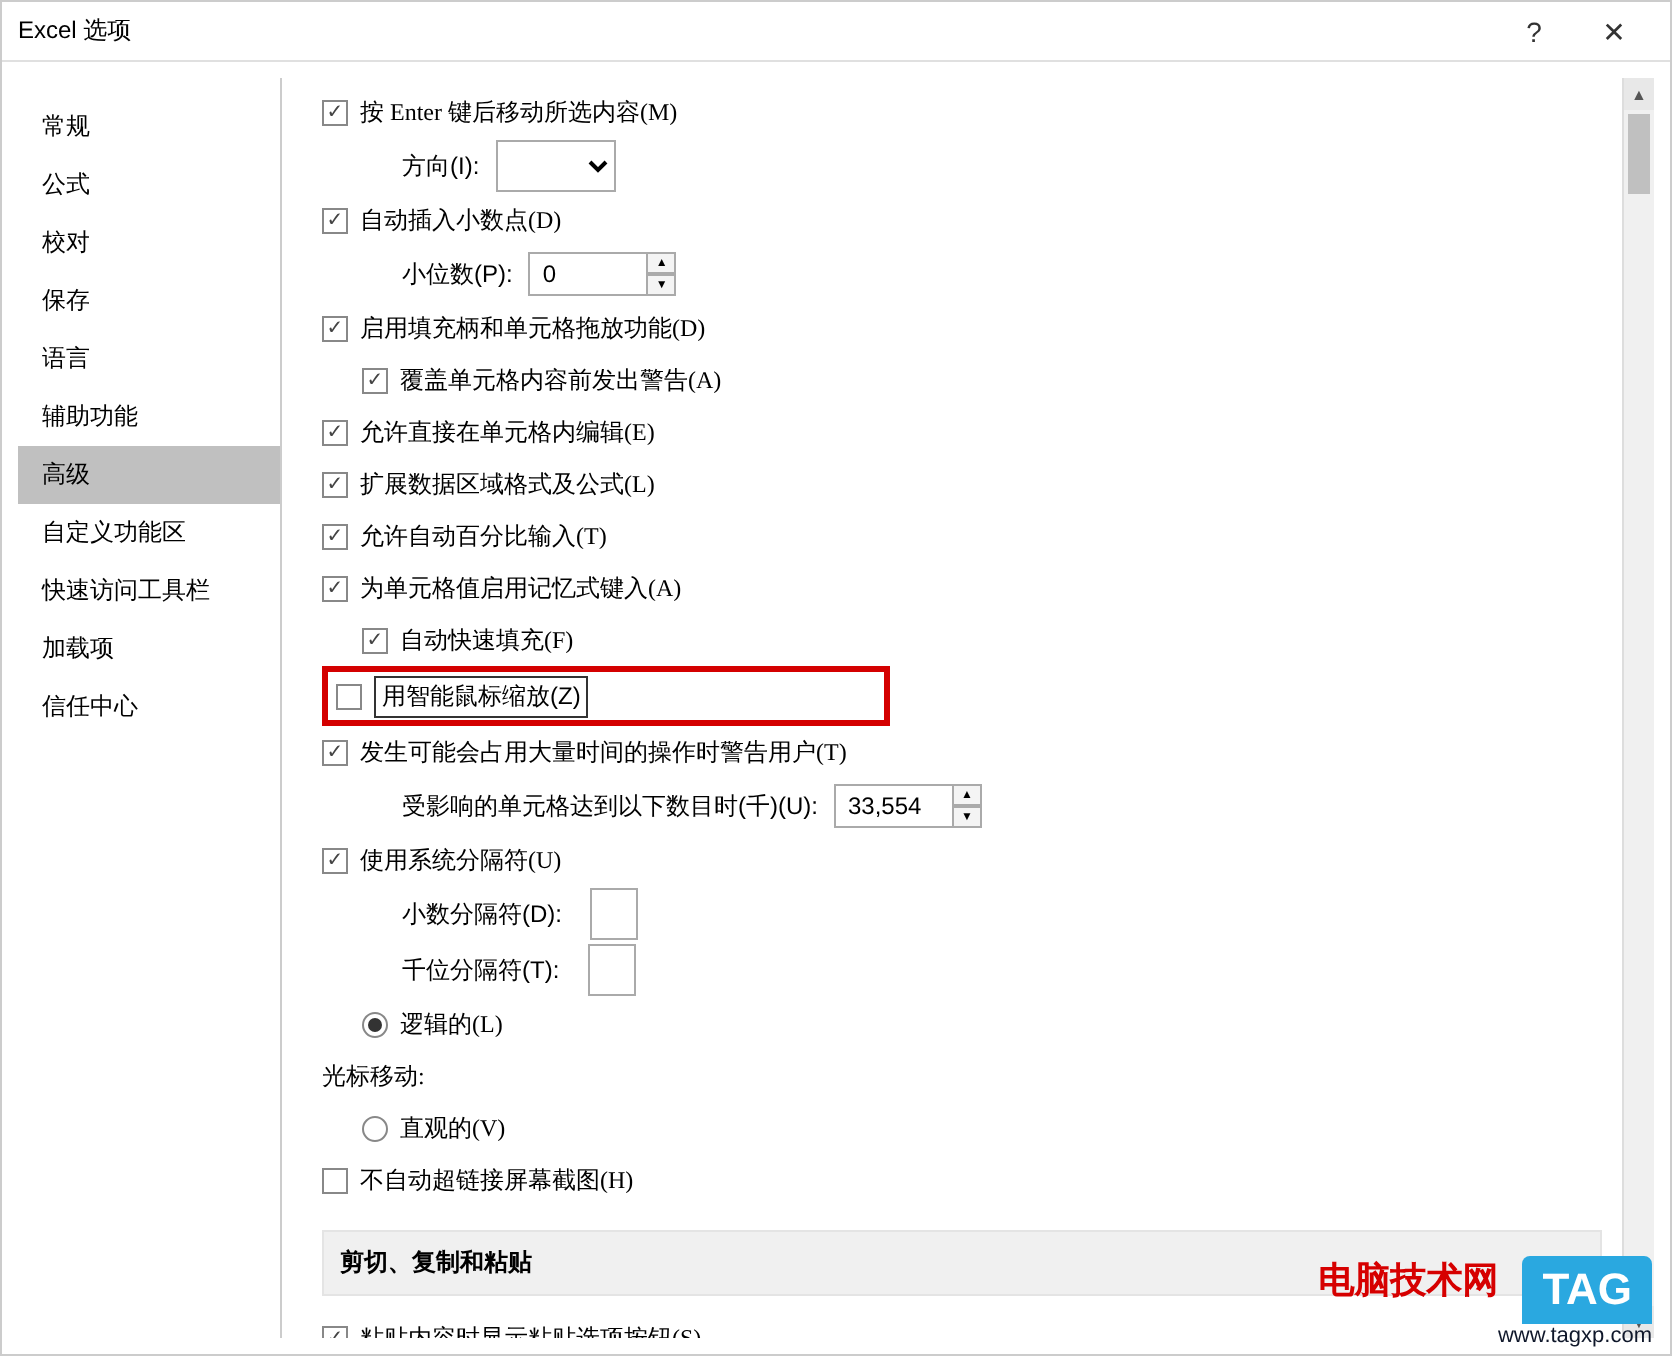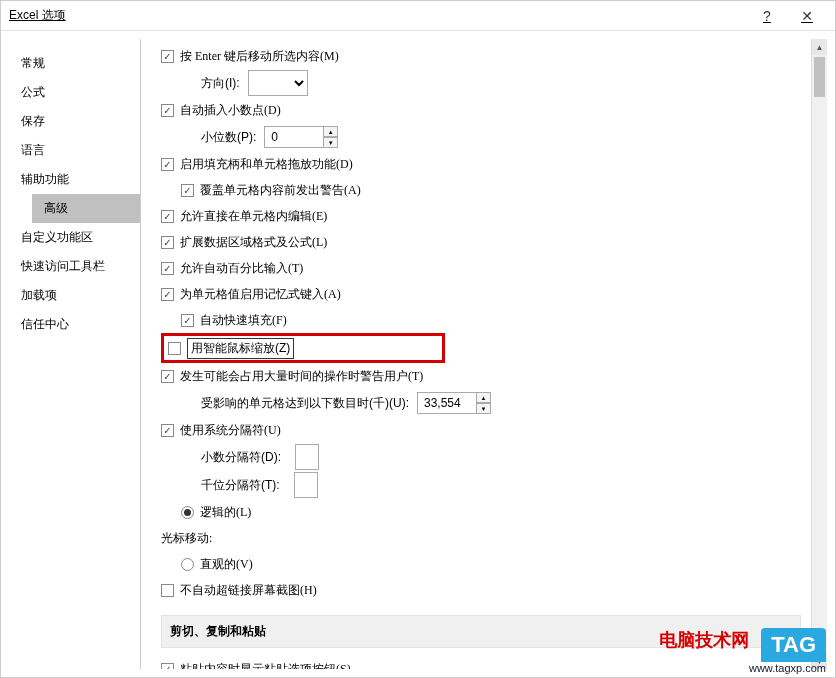--- a/index.html
+++ b/index.html
@@ -18,21 +18,20 @@
       border: 1px solid #ccc;
       display: flex;
       flex-direction: column;
     }
     .titlebar {
       height: 30px;
       display: flex;
       align-items: center;
       padding: 0 8px;
       border-bottom: 1px solid #e0e0e0;
-      text-decoration: underline;
     }
     .titlebar .title { flex: 1; font-size: 12px; }
     .titlebar .btn {
       width: 40px;
       height: 28px;
       display: flex;
       align-items: center;
       justify-content: center;
       font-size: 14px;
       color: #333;
@@ -48,21 +47,20 @@
       padding: 10px 0;
       margin: 8px 0 8px 8px;
     }
     .sidebar-item {
       padding: 6px 12px;
       font-size: 12px;
       cursor: pointer;
     }
     .sidebar-item.active {
       background: #c0c0c0;
-      margin-left: 23px;
     }
     .main {
       flex: 1;
       position: relative;
       overflow: hidden;
       margin: 8px 8px 8px 0;
     }
     .scroll-area {
       position: absolute;
       top: 0; left: 0; right: 16px; bottom: 0;
@@ -229,20 +227,21 @@
 <div class="dialog">
   <div class="titlebar">
     <span class="title">Excel 选项</span>
     <span class="btn">?</span>
     <span class="btn">✕</span>
   </div>
   <div class="content">
     <div class="sidebar">
       <div class="sidebar-item"><span>常规</span></div>
       <div class="sidebar-item"><span>公式</span></div>
+      <div class="sidebar-item"><span>校对</span></div>
       <div class="sidebar-item"><span>保存</span></div>
       <div class="sidebar-item"><span>语言</span></div>
       <div class="sidebar-item"><span>辅助功能</span></div>
       <div class="sidebar-item active"><span>高级</span></div>
       <div class="sidebar-item"><span>自定义功能区</span></div>
       <div class="sidebar-item"><span>快速访问工具栏</span></div>
       <div class="sidebar-item"><span>加载项</span></div>
       <div class="sidebar-item"><span>信任中心</span></div>
     </div>
     <div class="main">

